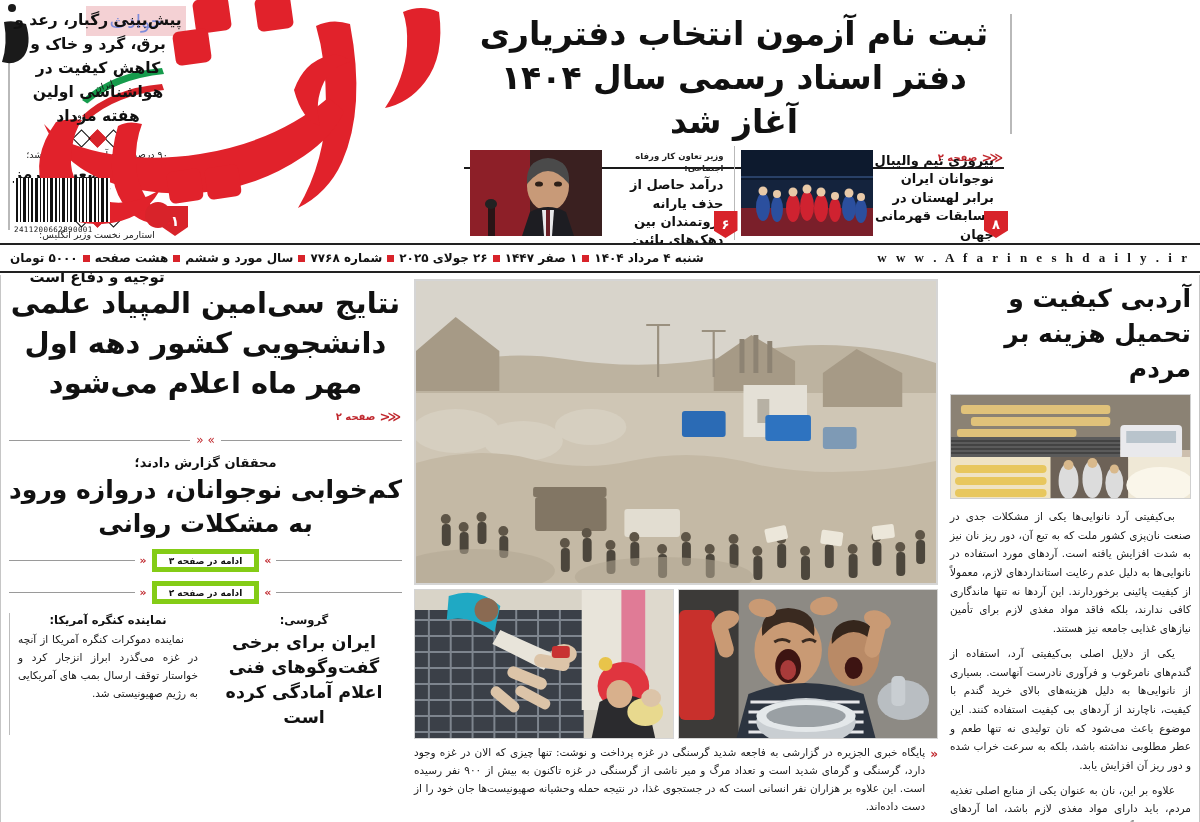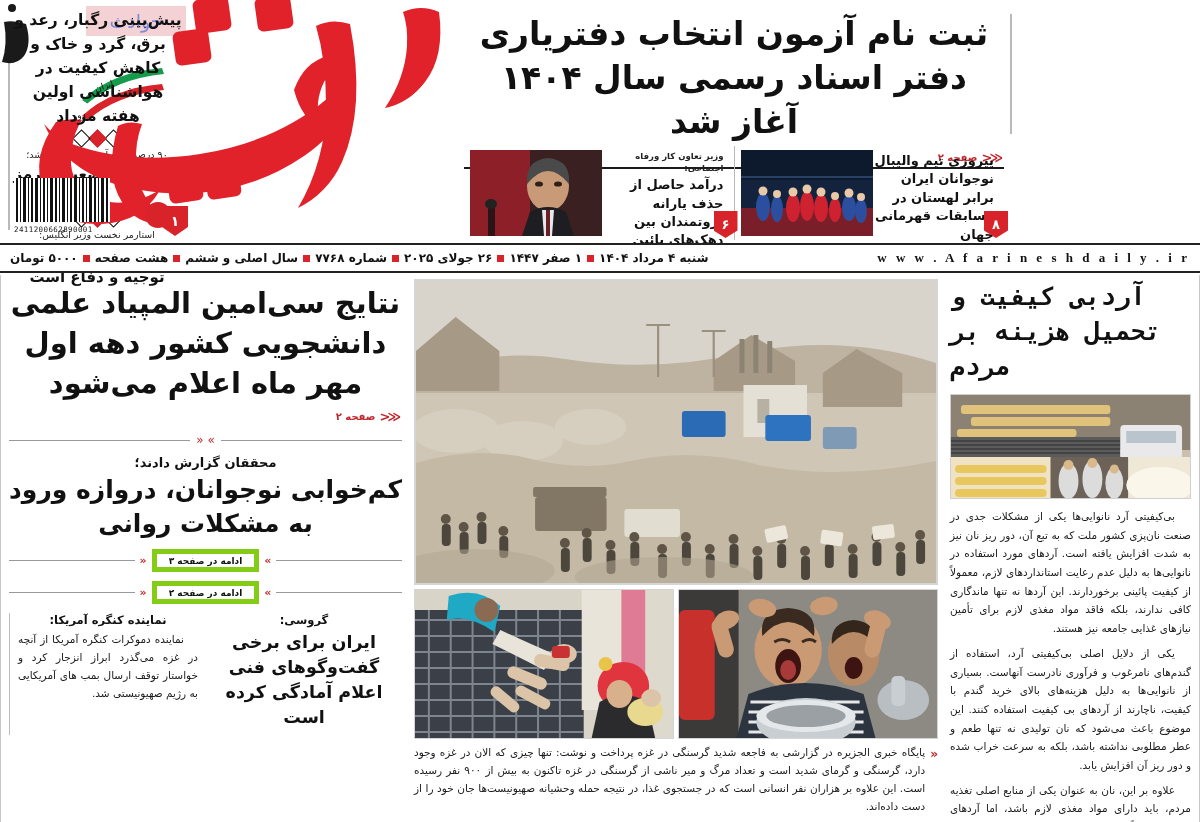--- a/index.html
+++ b/index.html
@@ -140,21 +140,21 @@
   }
   .photo-row{ display:flex; gap:4px; margin-top:4px; height:150px; }
   .photo-row > div{ flex:1; border:1px solid #d5d5d5; overflow:hidden; position:relative;}
   .caption{
     margin-top:5px; font-size:10.5px; line-height:1.7; color:#1a1a1a;
     text-align:justify; direction:rtl; display:flex; gap:5px;
   }
   .caption .mark{ color:#c0272d; font-size:12px; font-weight:bold; flex:0 0 auto; }
 
   
-  .r-head{ font-size:25px; font-weight:bold; line-height:1.4; color:#111; text-align:left; padding:2px 0 8px;font-family:Liberation Mono, monospace;}
+  .r-head{ font-size:25px; font-weight:bold; line-height:1.4; color:#111; text-align:right; padding:2px 0 8px;}
   .r-photo{ width:100%; height:105px; border:1px solid #d0d0d0; overflow:hidden; position:relative; margin-bottom:8px;}
   .r-body{ font-size:10.5px; line-height:1.78; color:#1a1a1a; text-align:justify; direction:rtl; }
   .r-body p{ margin-bottom:6px; text-indent:16px; }
 
   svg{ display:block; }
 </style>
 </head>
 <body>
 
 <div class="page">
@@ -334,21 +334,21 @@
     <div class="site-url">w w w . A f a r i n e s h d a i l y . i r</div>
     <div class="dateline">
       <span>شنبه ۴ مرداد ۱۴۰۴</span>
       <i class="sq"></i>
       <span>۱ صفر ۱۴۴۷</span>
       <i class="sq"></i>
       <span>۲۶ جولای ۲۰۲۵</span>
       <i class="sq"></i>
       <span>شماره ۷۷۶۸</span>
       <i class="sq"></i>
-      <span>سال اصلی و ششم</span>
+      <span>سال مورد و ششم</span>
       <i class="sq"></i>
       <span>هشت صفحه</span>
       <i class="sq"></i>
       <span>۵۰۰۰ تومان</span>
     </div>
   </div>
 
   <div class="body">
 
     <div class="col-right">

